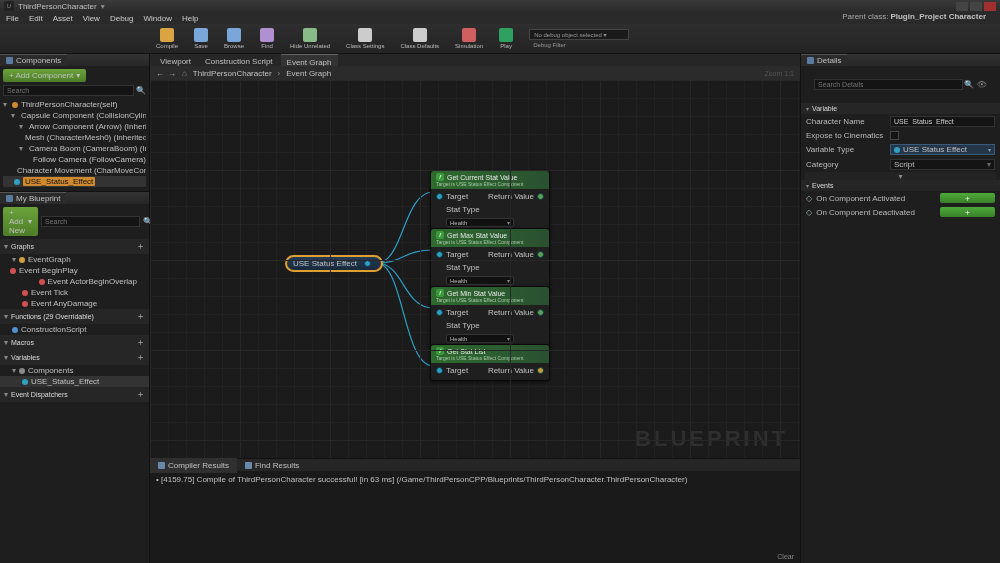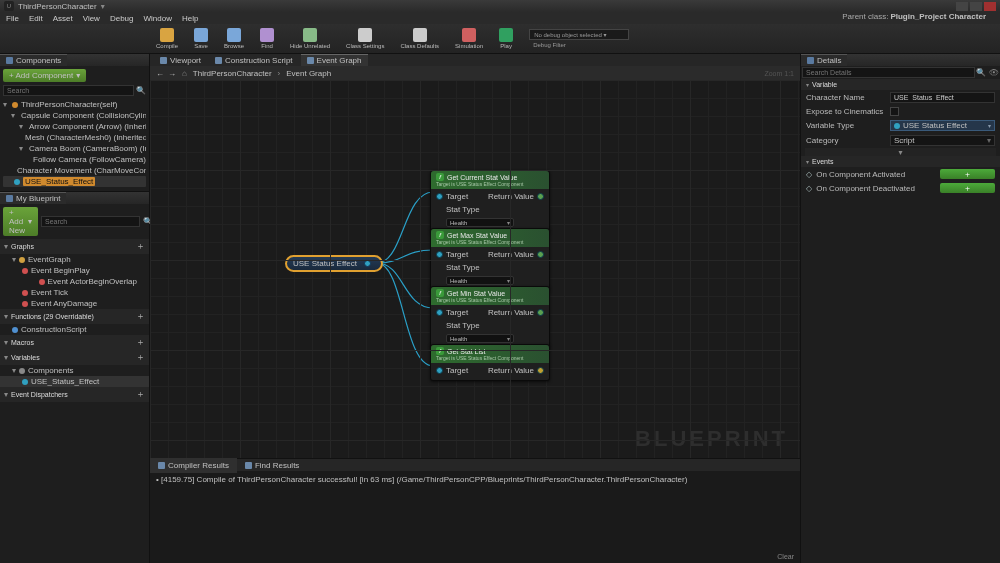--- a/index.html
+++ b/index.html
@@ -56,21 +56,21 @@
 
 .mybp{flex:1;display:flex;flex-direction:column;margin-top:4px;border-top:1px solid #111;}
 .mybp .section{background:#262626;padding:1px 4px;display:flex;align-items:center;font-size:7px;color:#ddd;}
 .mybp .section .plus{margin-left:auto;color:#aaa;font-size:9px;}
 .mybp .item{padding:1px 12px;display:flex;align-items:center;gap:3px;font-size:7px;}
 .mybp .item.sel{background:#333;}
 .addnew-btn{margin:3px;background:linear-gradient(#6aa33a,#4d7d28);color:#fff;padding:1px 6px;border-radius:2px;display:inline-flex;align-items:center;gap:3px;font-size:7px;}
 
 
 .mode-tabs{height:12px;background:#262626;display:flex;align-items:center;gap:2px;padding-left:4px;}
-.mode-tab{display:flex;align-items:center;gap:3px;padding:0 6px;height:12px;font-size:7px;color:#bbb;}
+.mode-tab{display:flex;align-items:center;gap:3px;padding:0 6px;height:12px;font-size:7px;color:#bbb;flex-direction:column;}
 .mode-tab.active{background:#333;border-top:1px solid #666;}
 .crumbs{height:14px;background:#2b2b2b;display:flex;align-items:center;padding:0 6px;gap:6px;font-size:8px;color:#ccc;}
 .crumbs .nav-arrows{display:flex;gap:4px;color:#888;}
 .crumbs .nav-arrows span{cursor:default;}
 .crumbs .home{color:#888;}
 .crumbs .sep{color:#888;}
 .zoom{margin-left:auto;font-size:7px;color:#555;}
 
 
 .graph{flex:1;position:relative;background:#1b1b1b;overflow:hidden;}
@@ -265,21 +265,21 @@
         <input class="search-box" style="margin: 3px 3px 3px 0px;" placeholder="Search">
         <span class="search-icon2" style="margin-right:3px">🔍</span>
       </div>
       <div id="mybp-body">
           <div class="section"><span style="color:#888;margin-right:3px">▾</span>Graphs<span class="plus">＋</span></div>
           <div class="item" style="padding-left: 12px;">
             <span style="color: rgb(136, 136, 136);">▾</span>
             <span class="cbullet" style="background: rgb(208, 160, 64);"></span>
             <span>EventGraph</span>
           </div>
-          <div class="item" style="padding-left: 22px;">
+          <div class="item" style="padding-left: 10px;">
             <span class="cbullet" style="background: rgb(208, 80, 80);"></span>
             <span>Event BeginPlay</span>
           </div>
           <div class="item" style="padding-left: 22px; justify-content: flex-end;">
             <span class="cbullet" style="background: rgb(208, 80, 80);"></span>
             <span>Event ActorBeginOverlap</span>
           </div>
           <div class="item" style="padding-left: 22px;">
             <span class="cbullet" style="background: rgb(208, 80, 80);"></span>
             <span>Event Tick</span>
@@ -451,21 +451,21 @@
     </div>
   </div>
 
   <div class="right-col details">
     <div class="panel-head">
       <span class="tab-active">
           <span style="width:7px;height:7px;background:#5a7aa0;border-radius:1px;display:inline-block"></span>
           <span>Details</span>
         </span>
     </div>
-    <div class="search-row" style="margin:1px">
+    <div class="search-row" style="margin:13px">
       <input class="search-box" placeholder="Search Details" style="">
       <span class="search-icon2">🔍</span>
       <span style="color:#888">👁</span>
     </div>
 
     <div class="dcat">Variable</div>
     <div class="drow">
       <span class="dk">Character Name</span>
       <input class="dv-input" value="USE_Status_Effect" style="">
     </div>

